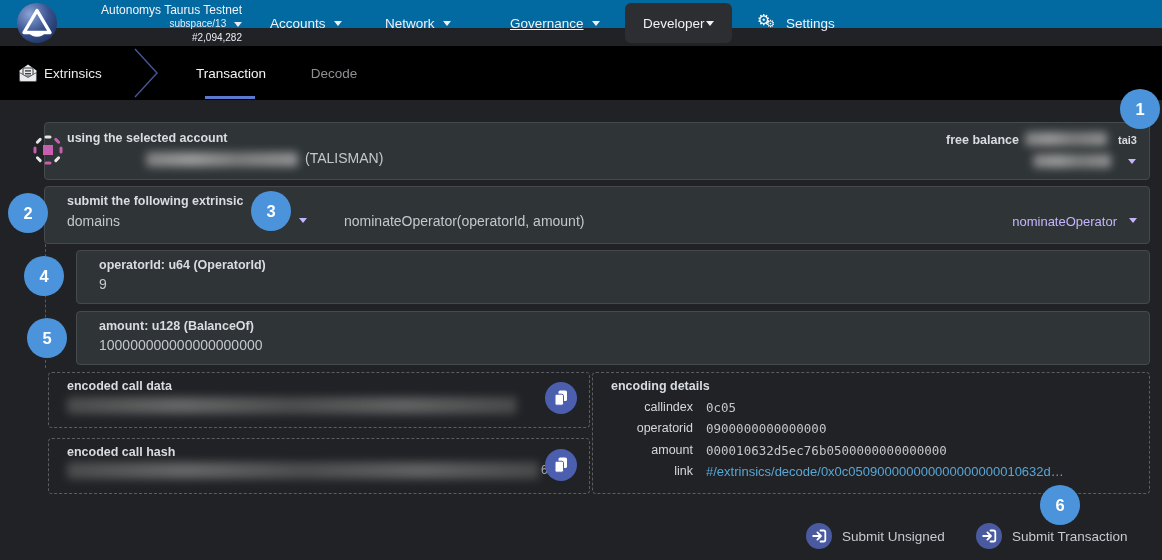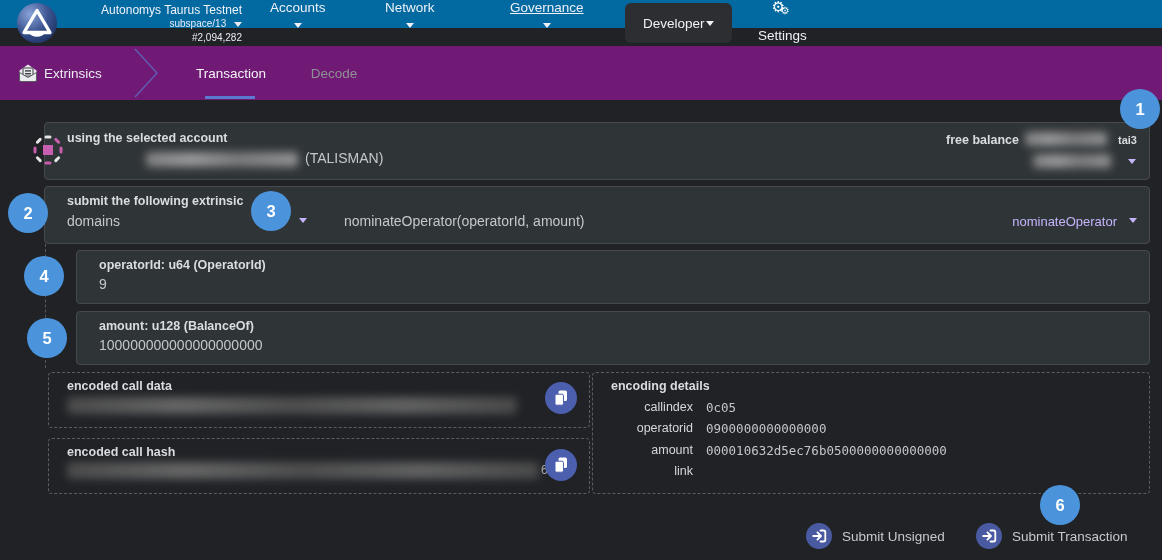--- a/index.html
+++ b/index.html
@@ -8,30 +8,30 @@
     background:#202226;font-family:"Liberation Sans",sans-serif;
     -webkit-font-smoothing:antialiased;
   }
   
   .navbar{position:absolute;left:0;top:0;width:1162px;height:28px;background:#0369a1;z-index:2;}
   .logo{position:absolute;left:16px;top:2px;width:42px;height:42px;}
   .chainblock{position:absolute;left:56px;top:3px;width:186px;text-align:right;color:#f2f4fa;line-height:14px;}
   .chainblock .l1{font-size:12px;}
   .chainblock .l2,.chainblock .l3{font-size:10px;color:#e8ebf5;}
   .nav-item{position:absolute;top:0;height:46px;display:flex;align-items:center;gap:8px;
-    color:#eef1f8;font-size:13.5px;cursor:pointer;flex-direction:column;}
+    color:#eef1f8;font-size:13.5px;cursor:pointer;}
   .nav-pill{position:absolute;top:3px;height:40px;display:flex;align-items:center;gap:1px;
     background:#2d2e31;border-radius:6px;padding:0 18px;color:#f0f2f7;font-size:13.5px;cursor:pointer;}
   .cdown{display:inline-block;width:0;height:0;border-left:4.5px solid transparent;
     border-right:4.5px solid transparent;border-top:5.5px solid currentColor;}
   .gears{position:relative;width:20px;height:20px;color:#fff;}
   .gears .g1{position:absolute;left:-1px;top:-2px;font-size:15px;}
   .gears .g2{position:absolute;left:8px;top:5px;font-size:10px;}
   
-  .tabbar{position:absolute;left:0;top:46px;width:1162px;height:54px;background:#701a75;z-index:2;}
+  .tabbar{position:absolute;left:0;top:46px;width:1162px;height:54px;background:#000000;z-index:2;}
   .section-label{position:absolute;left:44px;top:0;height:54px;display:flex;align-items:center;
     color:#e9ebee;font-size:13.5px;}
   .tab{position:absolute;top:0;height:54px;display:flex;align-items:center;justify-content:center;
     font-size:13.5px;cursor:pointer;}
   .tab.active{color:#f3f4f6;}
   .tab.inactive{color:#8e9194;}
   .tab-underline{position:absolute;left:205px;top:96px;width:50px;height:3px;background:#5c79d0;z-index:3;}
   
   .panel{position:absolute;background:#2f3437;border:1px solid #464a4e;border-radius:4px;z-index:1;}
   .dashed{position:absolute;border:1px dashed #5a5d61;border-radius:4px;z-index:1;}
@@ -198,20 +198,21 @@
 
 <div class="dashed" style="left:592px;top:372px;width:556px;height:120px;">
   <div class="plabel" style="left:18px;top:6px;">encoding details</div>
   <div class="ed-key" style="top:27px;">callindex</div>
   <div class="ed-val mono" style="top:27px;">0c05</div>
   <div class="ed-key" style="top:48px;">operatorid</div>
   <div class="ed-val mono" style="top:48px;">0900000000000000</div>
   <div class="ed-key" style="top:70px;">amount</div>
   <div class="ed-val mono" style="top:70px;">000010632d5ec76b0500000000000000</div>
   <div class="ed-key" style="top:91px;">link</div>
+  <div class="ed-val link" style="top:91px;">#/extrinsics/decode/0x0c050900000000000000000010632d…</div>
 </div>
 
 <div class="action" style="left:806px;top:523px;">
   <span class="ic">
     <svg width="15" height="14" viewBox="0 0 15 14">
       <path d="M8.5 1.5 h3 a1.8 1.8 0 0 1 1.8 1.8 v7.4 a1.8 1.8 0 0 1 -1.8 1.8 h-3" fill="none" stroke="#fff" stroke-width="1.8" stroke-linecap="round"></path>
       <path d="M1.2 7 h7" stroke="#fff" stroke-width="1.8" stroke-linecap="round"></path>
       <path d="M5.4 3.4 L9 7 L5.4 10.6" fill="none" stroke="#fff" stroke-width="1.8" stroke-linecap="round" stroke-linejoin="round"></path>
     </svg>
   </span>

